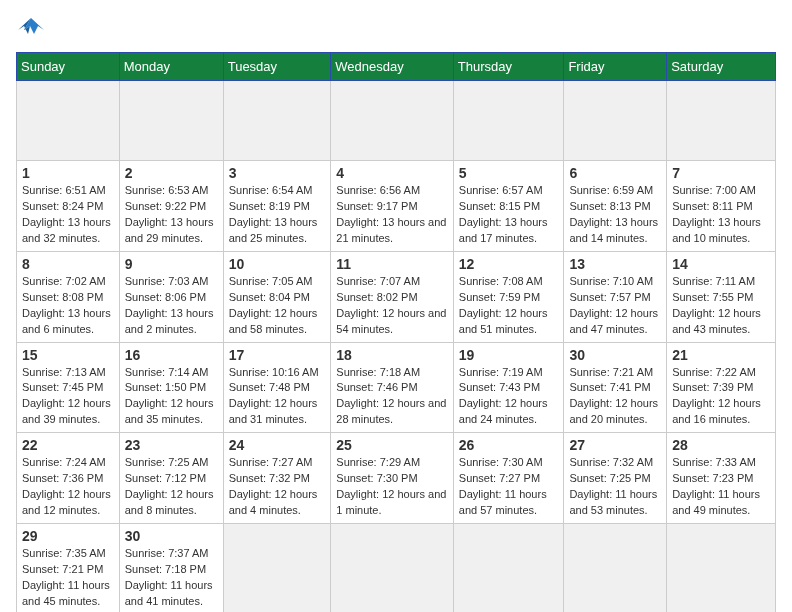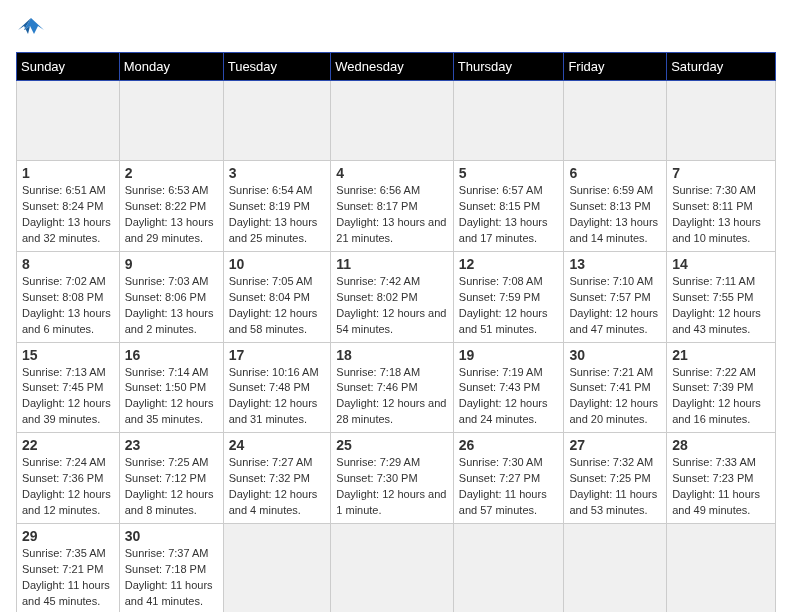--- a/index.html
+++ b/index.html
@@ -42,21 +42,21 @@
     .subtitle {
       font-size: 15px;
       color: #555;
     }
     table {
       width: 100%;
       border-collapse: collapse;
       font-size: 11px;
     }
     th {
-      background: #000000;
+      background: #15803d;
       color: #fff;
       padding: 6px 4px;
       text-align: left;
       font-size: 13px;
       font-weight: normal;
       border: 1px solid #2a4aaf;
     }
     td {
       border: 1px solid #ccc;
       vertical-align: top;
@@ -126,55 +126,55 @@
         <td>
           <span class="day-num">1</span>
           <div class="day-info">Sunrise: 6:51 AM
 Sunset: 8:24 PM
 Daylight: 13 hours
 and 32 minutes.</div>
         </td>
         <td>
           <span class="day-num">2</span>
           <div class="day-info">Sunrise: 6:53 AM
-Sunset: 8:22 PM
+Sunset: 9:22 PM
 Daylight: 13 hours
 and 29 minutes.</div>
         </td>
         <td>
           <span class="day-num">3</span>
           <div class="day-info">Sunrise: 6:54 AM
 Sunset: 8:19 PM
 Daylight: 13 hours
 and 25 minutes.</div>
         </td>
         <td>
           <span class="day-num">4</span>
           <div class="day-info">Sunrise: 6:56 AM
-Sunset: 8:17 PM
+Sunset: 9:17 PM
 Daylight: 13 hours
 and 21 minutes.</div>
         </td>
         <td>
           <span class="day-num">5</span>
           <div class="day-info">Sunrise: 6:57 AM
 Sunset: 8:15 PM
 Daylight: 13 hours
 and 17 minutes.</div>
         </td>
         <td>
           <span class="day-num">6</span>
           <div class="day-info">Sunrise: 6:59 AM
 Sunset: 8:13 PM
 Daylight: 13 hours
 and 14 minutes.</div>
         </td>
         <td>
           <span class="day-num">7</span>
-          <div class="day-info">Sunrise: 7:30 AM
+          <div class="day-info">Sunrise: 7:00 AM
 Sunset: 8:11 PM
 Daylight: 13 hours
 and 10 minutes.</div>
         </td>
       </tr>
       <tr>
         <td>
           <span class="day-num">8</span>
           <div class="day-info">Sunrise: 7:02 AM
 Sunset: 8:08 PM
@@ -190,21 +190,21 @@
         </td>
         <td>
           <span class="day-num">10</span>
           <div class="day-info">Sunrise: 7:05 AM
 Sunset: 8:04 PM
 Daylight: 12 hours
 and 58 minutes.</div>
         </td>
         <td>
           <span class="day-num">11</span>
-          <div class="day-info">Sunrise: 7:42 AM
+          <div class="day-info">Sunrise: 7:07 AM
 Sunset: 8:02 PM
 Daylight: 12 hours
 and 54 minutes.</div>
         </td>
         <td>
           <span class="day-num">12</span>
           <div class="day-info">Sunrise: 7:08 AM
 Sunset: 7:59 PM
 Daylight: 12 hours
 and 51 minutes.</div>

